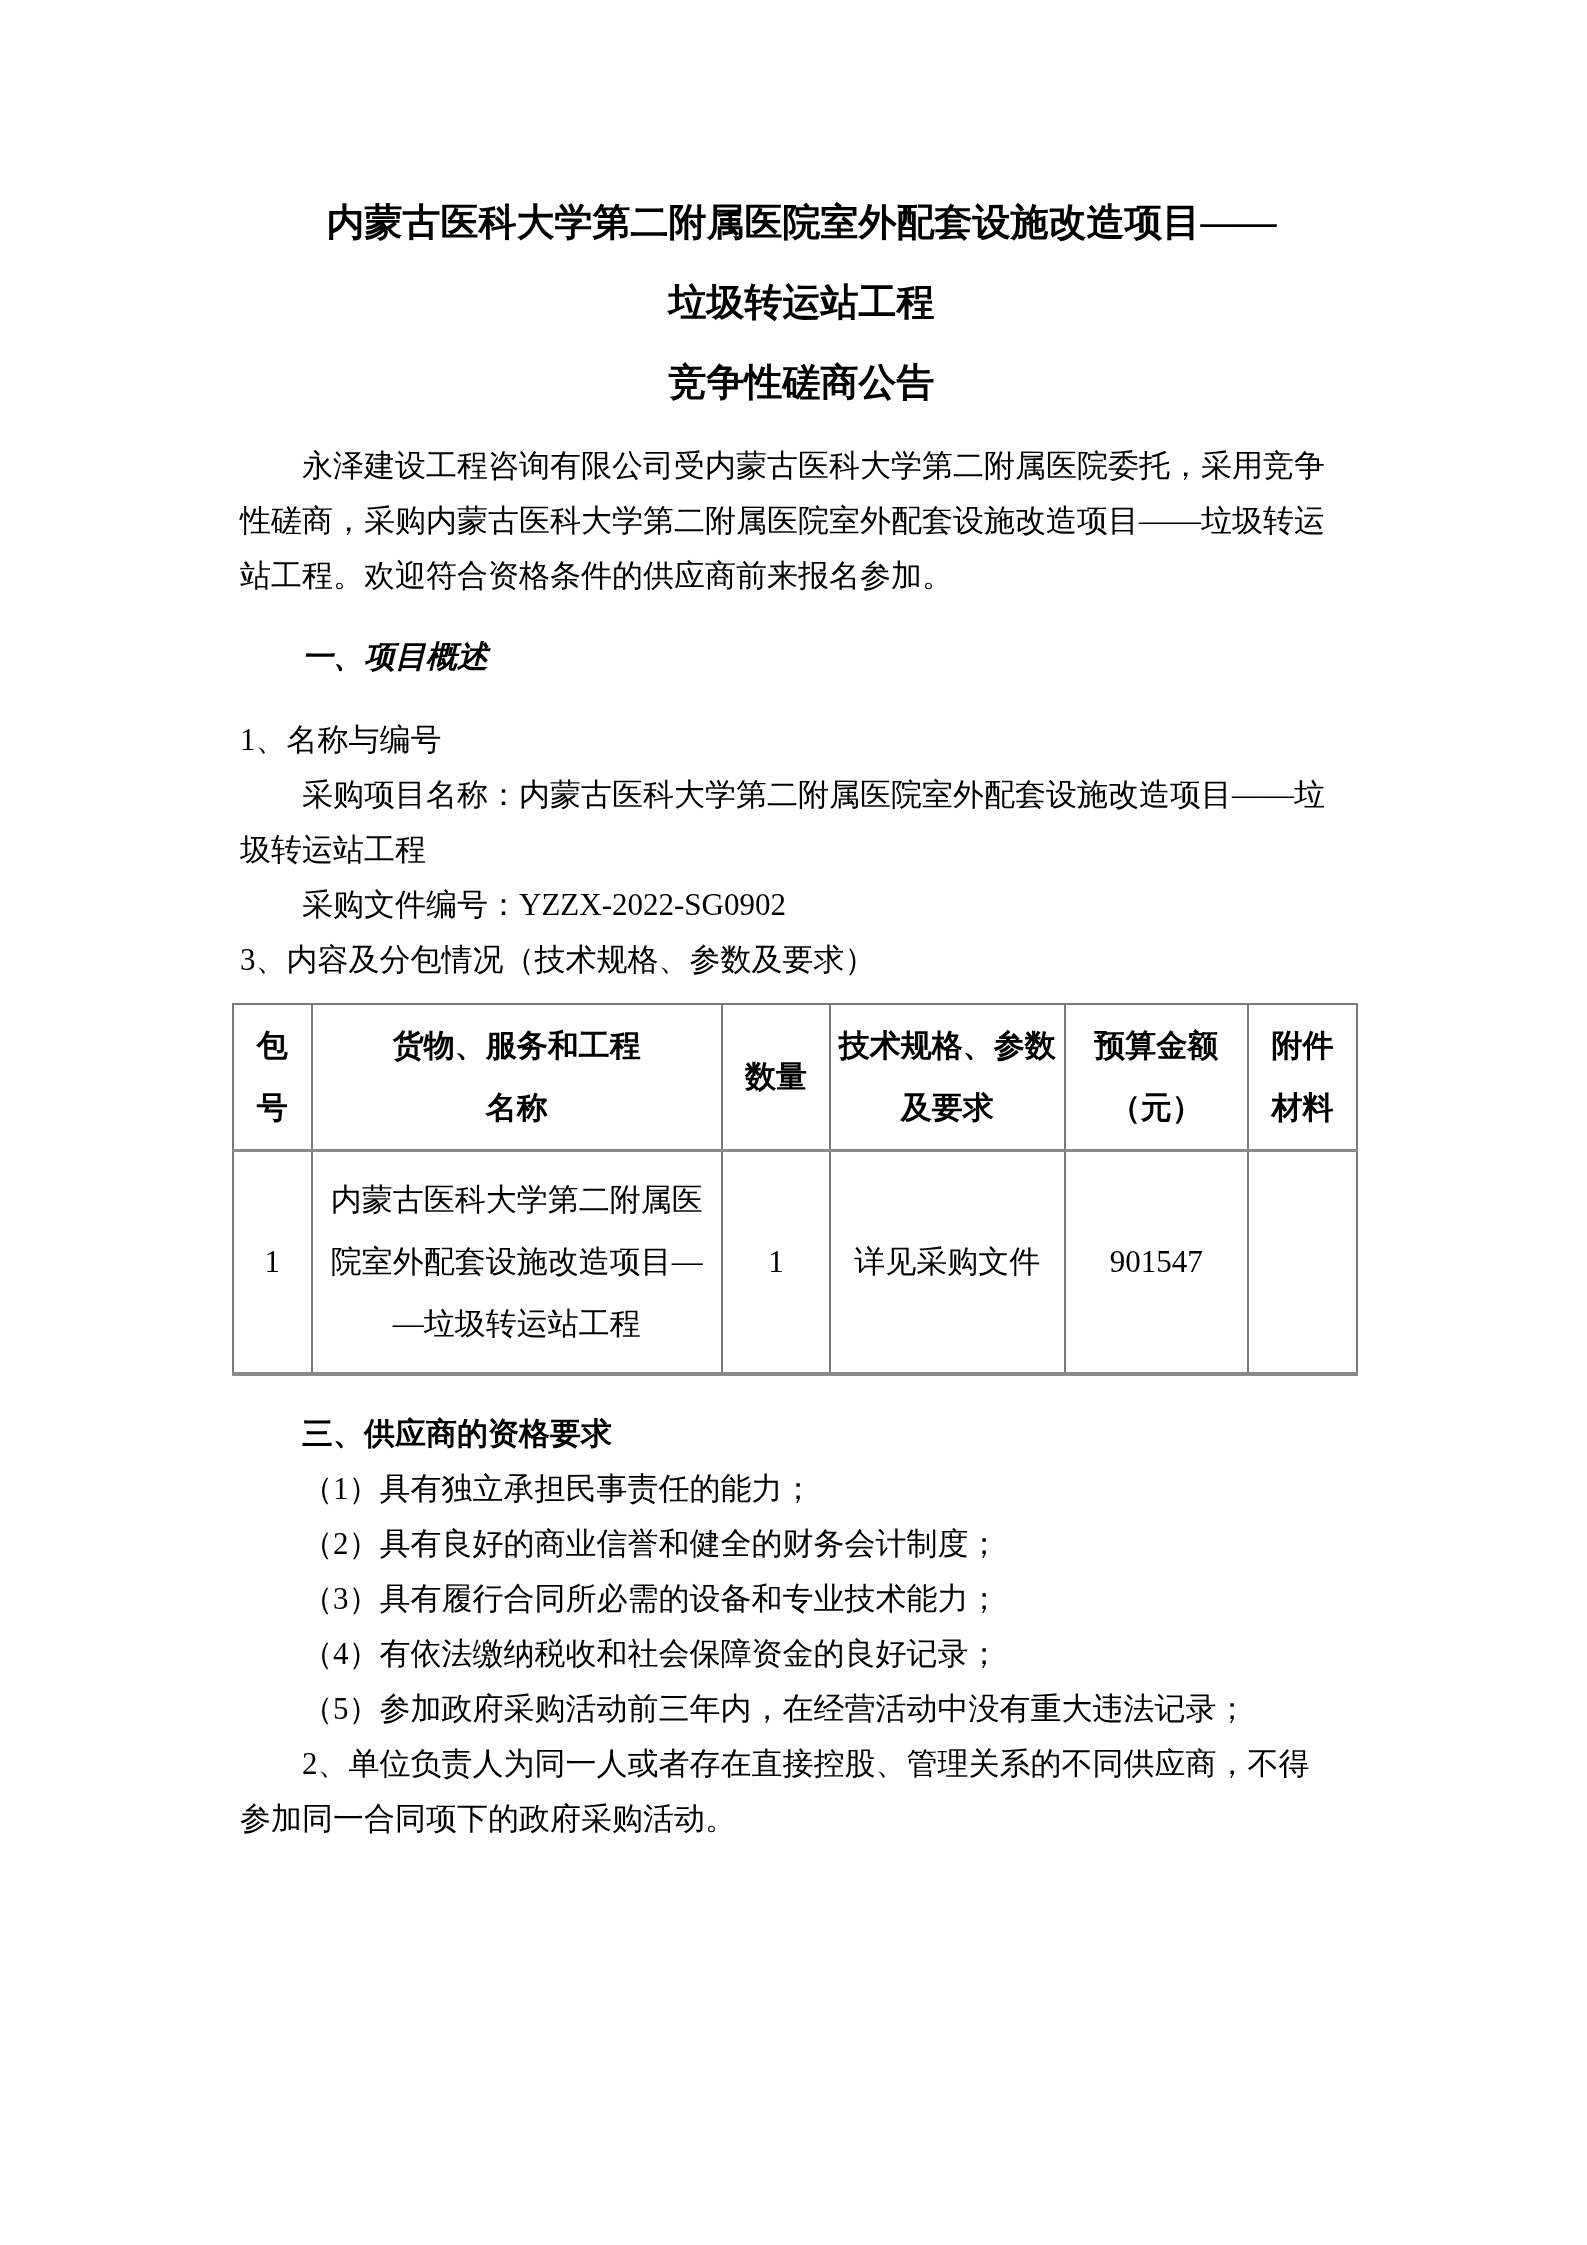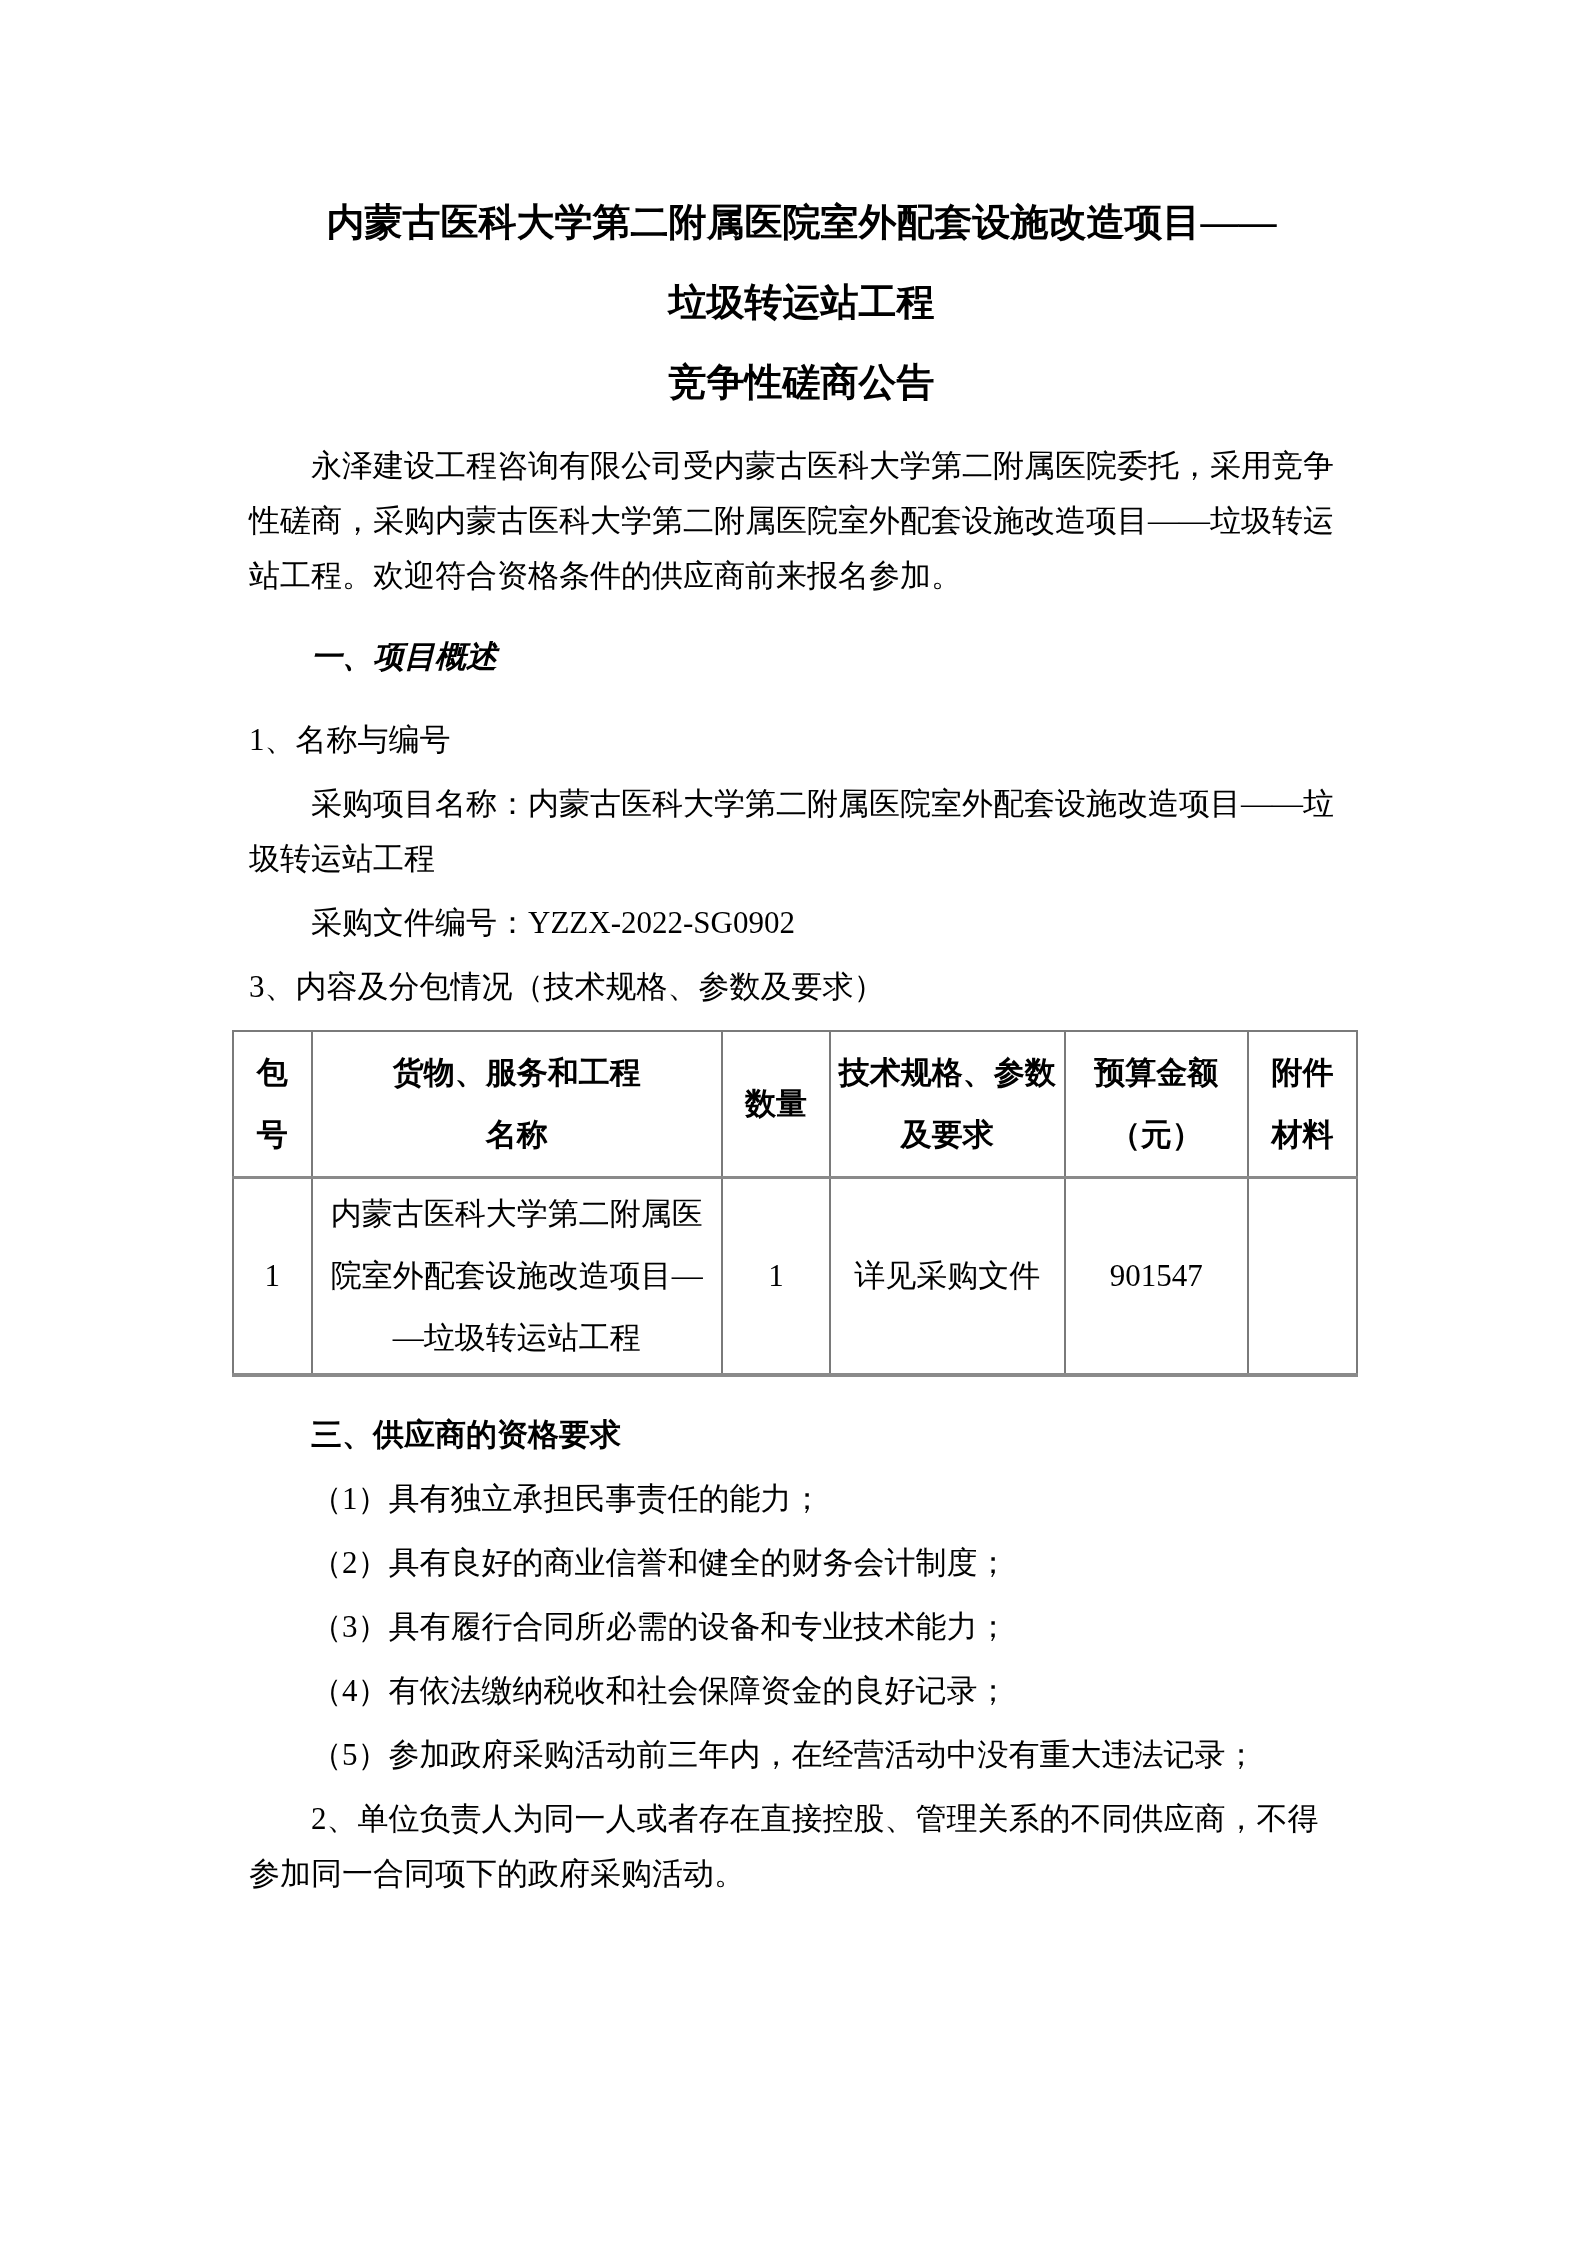--- a/index.html
+++ b/index.html
@@ -10,21 +10,21 @@
     box-sizing: border-box;
     padding: 182px 200px 0 240px;
     background: #ffffff;
     color: #000000;
     font-family: "Liberation Serif", "DejaVu Serif", serif;
     font-size: 31px;
     line-height: 55px;
     overflow: hidden;
   }
   .title { text-align: center; font-weight: bold; font-size: 38px; line-height: 80px; }
-  p { margin: 9px; }
+  p { margin: 0; }
   .prewrap { white-space: pre-line; }
   .indent { text-indent: 2em; }
   .h2 { font-weight: bold; text-indent: 2em; }
   .mt-intro { margin-top: 16px; }
   .mt-h2a { margin-top: 26px; font-style: italic; }
   .mt-item1 { margin-top: 28px; }
   .mt-h2b { margin-top: 30px; }
   .mt-qintro { margin-top: 23px; }
 
   table.pkg {
@@ -34,21 +34,21 @@
     margin-left: -8px;
     margin-top: 16px;
     font-size: 31px;
   }
   table.pkg th, table.pkg td {
     border: 2px solid #7a7a7a;
     text-align: center;
     vertical-align: middle;
     white-space: pre-line;
     line-height: 62px;
-    padding: 4px 2px;
+    padding: 17px 2px;
     overflow: hidden;
   }
   table.pkg { border-bottom: 4px solid #8a8a8a; }
   table.pkg thead th {
     font-weight: bold;
     padding: 10px 2px;
     border-bottom: 3px solid #8a8a8a;
   }
 </style>
 </head>

